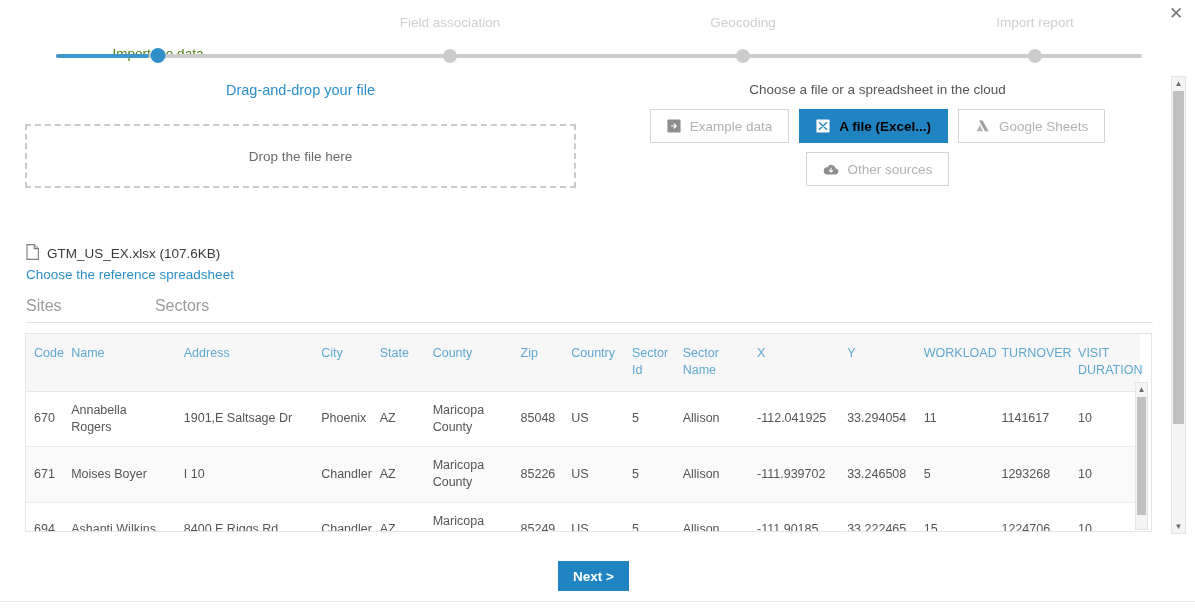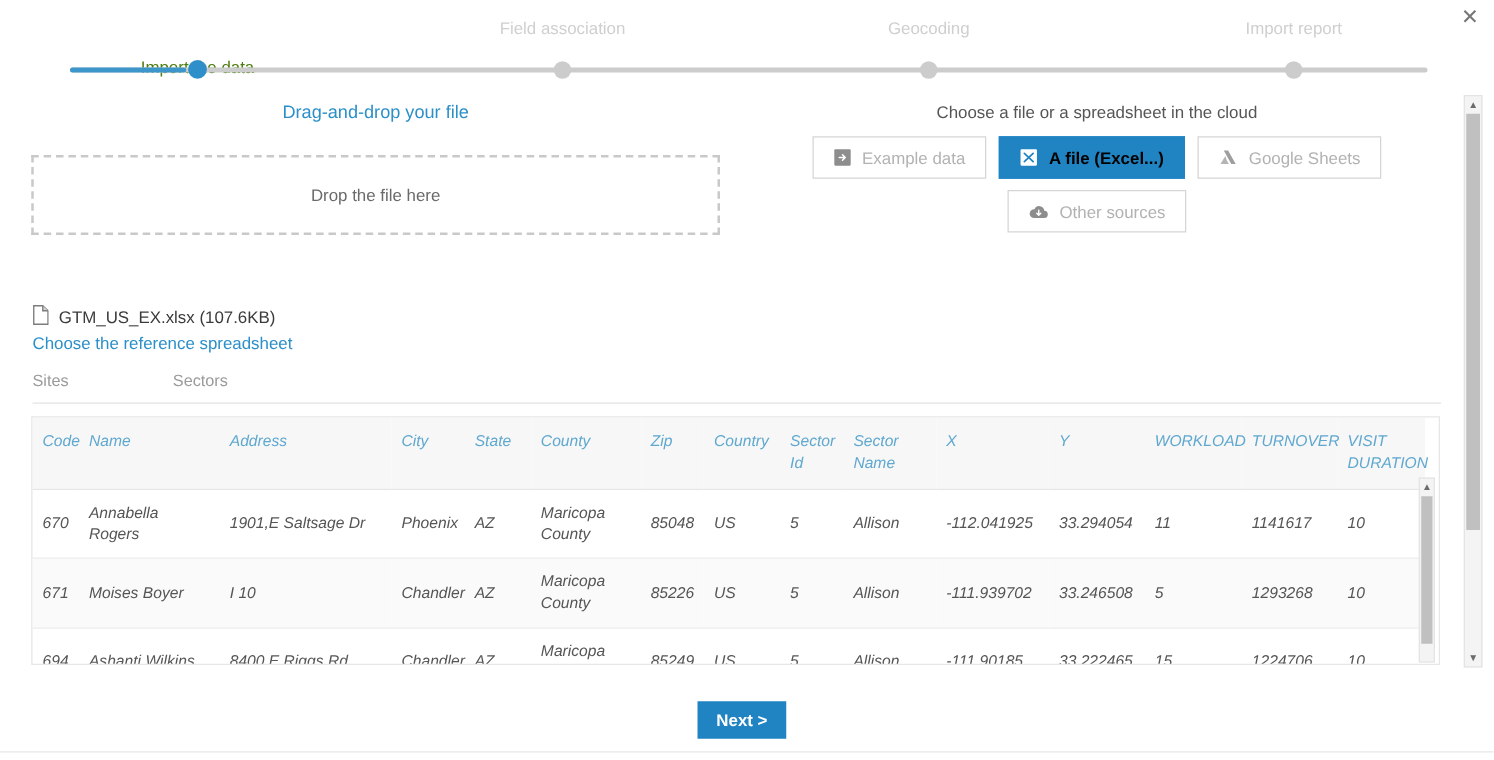--- a/index.html
+++ b/index.html
@@ -90,34 +90,34 @@
     font-size: 13.5px; color: #2b8fc9; cursor: pointer; text-decoration: none;
   }
 
   
   .tabs {
     position: absolute; left: 26px; top: 297px; right: 42px;
     height: 26px; display: flex; gap: 20px;
     border-bottom: 1px solid #e3e3e3;
   }
   .tab {
-    font-size: 13px; color: #9b9b9b; cursor: pointer;
+    font-size: 16px; color: #9b9b9b; cursor: pointer;
     padding-bottom: 22px; border-bottom: 3px solid transparent;
     margin-bottom: -1px;
   }
   .tab.active { color: #2084c3; font-weight: bold; border-bottom-color: #2084c3; margin-top: 40px; }
 
   
   .table-wrap {
     position: absolute; left: 25px; top: 333px;
     width: 1127px; height: 199px;
     border: 1px solid #e6e6e6; background: #fff;
     overflow: hidden;
   }
-  table.grid { border-collapse: collapse; width: 1114px; table-layout: fixed; font-style: italic; }
+  table.grid { border-collapse: collapse; width: 1114px; table-layout: fixed; }
   table.grid th {
     background: #f7f7f7; color: #5fa8cf; font-weight: normal;
     font-size: 12.5px; text-align: left; vertical-align: top;
     padding: 11px 6px 11px 8px; border-bottom: 1px solid #e6e6e6;
     line-height: 1.38;
   }
   table.grid td {
     color: #555; font-size: 12.5px; text-align: left; vertical-align: middle;
     padding: 10px 6px 10px 8px; border-bottom: 1px solid #ececec;
     line-height: 1.38;

